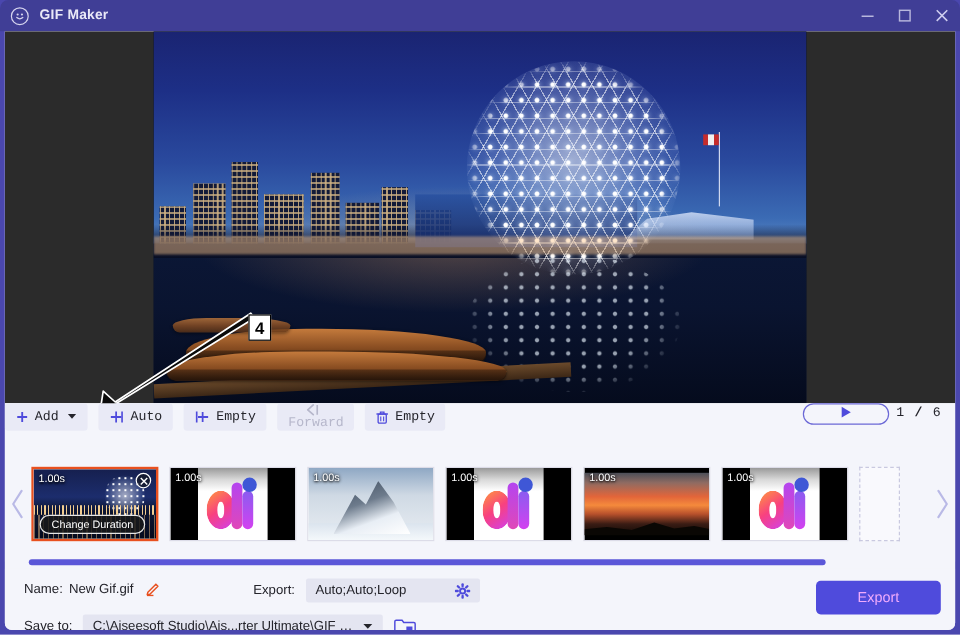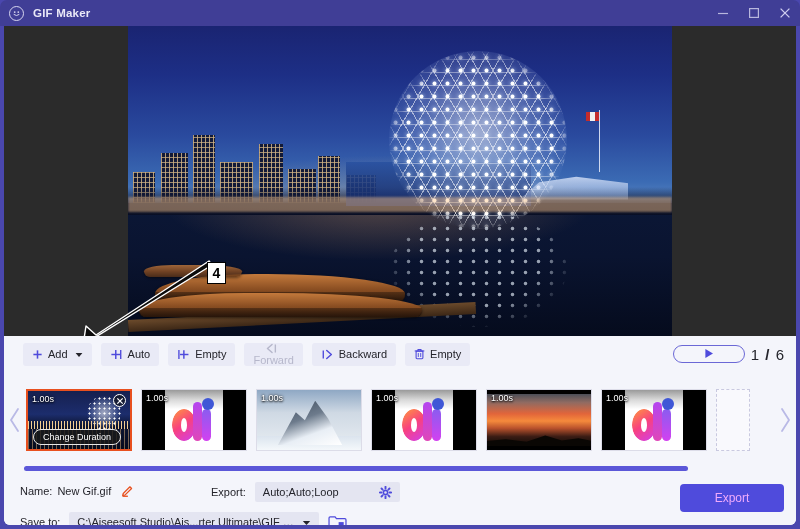--- a/index.html
+++ b/index.html
@@ -179,22 +179,23 @@
     display:flex; align-items:center; justify-content:center;
     z-index: 30;
   }
   #arrow4 { position:absolute; left:60px; top:234px; z-index:29; }
 
   
   #toolbar {
     position:absolute; left:0; top:310px;
     width:792px; height:36px;
     background:#f4f5fb;
-    display:flex; align-items:center;
-    padding-left: 19px;
+    display:flex; align-items:flex-start;
+    padding-left: 0;
+    font-family: Liberation Mono, monospace;
   }
   .tbtn {
     height:23px;
     background:#e9eaf6;
     border:none; border-radius:3px;
     display:flex; align-items:center;
     padding: 0 9px;
     margin-right: 9px;
     color:#24242b;
     font-size:11px;
@@ -206,21 +207,21 @@
   .caret { margin-left:7px; }
 
   #playwrap { margin-left:auto; display:flex; align-items:center; padding-right:12px; }
   #playbtn {
     width:72px; height:18px;
     border:1.3px solid #6b68d6; border-radius:9px;
     background:#f4f5fb;
     display:flex; align-items:center; justify-content:center;
     cursor:pointer;
   }
-  #counter { margin-left:6px; font-size:15px; color:#24242b; }
+  #counter { margin-left:6px; font-size:11px; color:#24242b; }
   #counter .sep { color:#24242b; font-weight:bold; margin:0 2px; }
 
   
   #strip {
     position:absolute; left:0; top:346px;
     width:792px; height:96px;
     background:#f4f5fb;
     display:flex; align-items:center;text-decoration:underline;
   }
   .navarrow {
@@ -513,29 +514,20 @@
       <div class="tbtn disabled">
         <span class="ic">
           <svg width="13" height="11" viewBox="0 0 14 12">
             <path d="M7.6 1.6 L2.6 6 L7.6 10.4" fill="none" stroke="#b6b7cb" stroke-width="1.6" stroke-linecap="round" stroke-linejoin="round"></path>
             <line x1="11.2" y1="1.6" x2="11.2" y2="10.4" stroke="#b6b7cb" stroke-width="1.5"></line>
           </svg>
         </span>
         <span>Forward</span>
       </div>
 
-      <div class="tbtn">
-        <span class="ic">
-          <svg width="13" height="11" viewBox="0 0 14 12">
-            <line x1="2.4" y1="1.6" x2="2.4" y2="10.4" stroke="#4f4bdc" stroke-width="1.5"></line>
-            <path d="M6.2 1.6 L11.2 6 L6.2 10.4" fill="none" stroke="#4f4bdc" stroke-width="1.6" stroke-linecap="round" stroke-linejoin="round"></path>
-          </svg>
-        </span>
-        <span>Backward</span>
-      </div>
 
       <div class="tbtn">
         <span class="ic">
           <svg width="11" height="12" viewBox="0 0 12 13">
             <rect x="2.3" y="3.4" width="7.4" height="8.2" rx="1" fill="none" stroke="#4f4bdc" stroke-width="1.2"></rect>
             <line x1="0.8" y1="3.2" x2="11.2" y2="3.2" stroke="#4f4bdc" stroke-width="1.3"></line>
             <path d="M4.4 3.2 V1.6 H7.6 V3.2" fill="none" stroke="#4f4bdc" stroke-width="1.2"></path>
             <line x1="4.7" y1="5.4" x2="4.7" y2="9.8" stroke="#4f4bdc" stroke-width="1"></line>
             <line x1="7.3" y1="5.4" x2="7.3" y2="9.8" stroke="#4f4bdc" stroke-width="1"></line>
           </svg>

